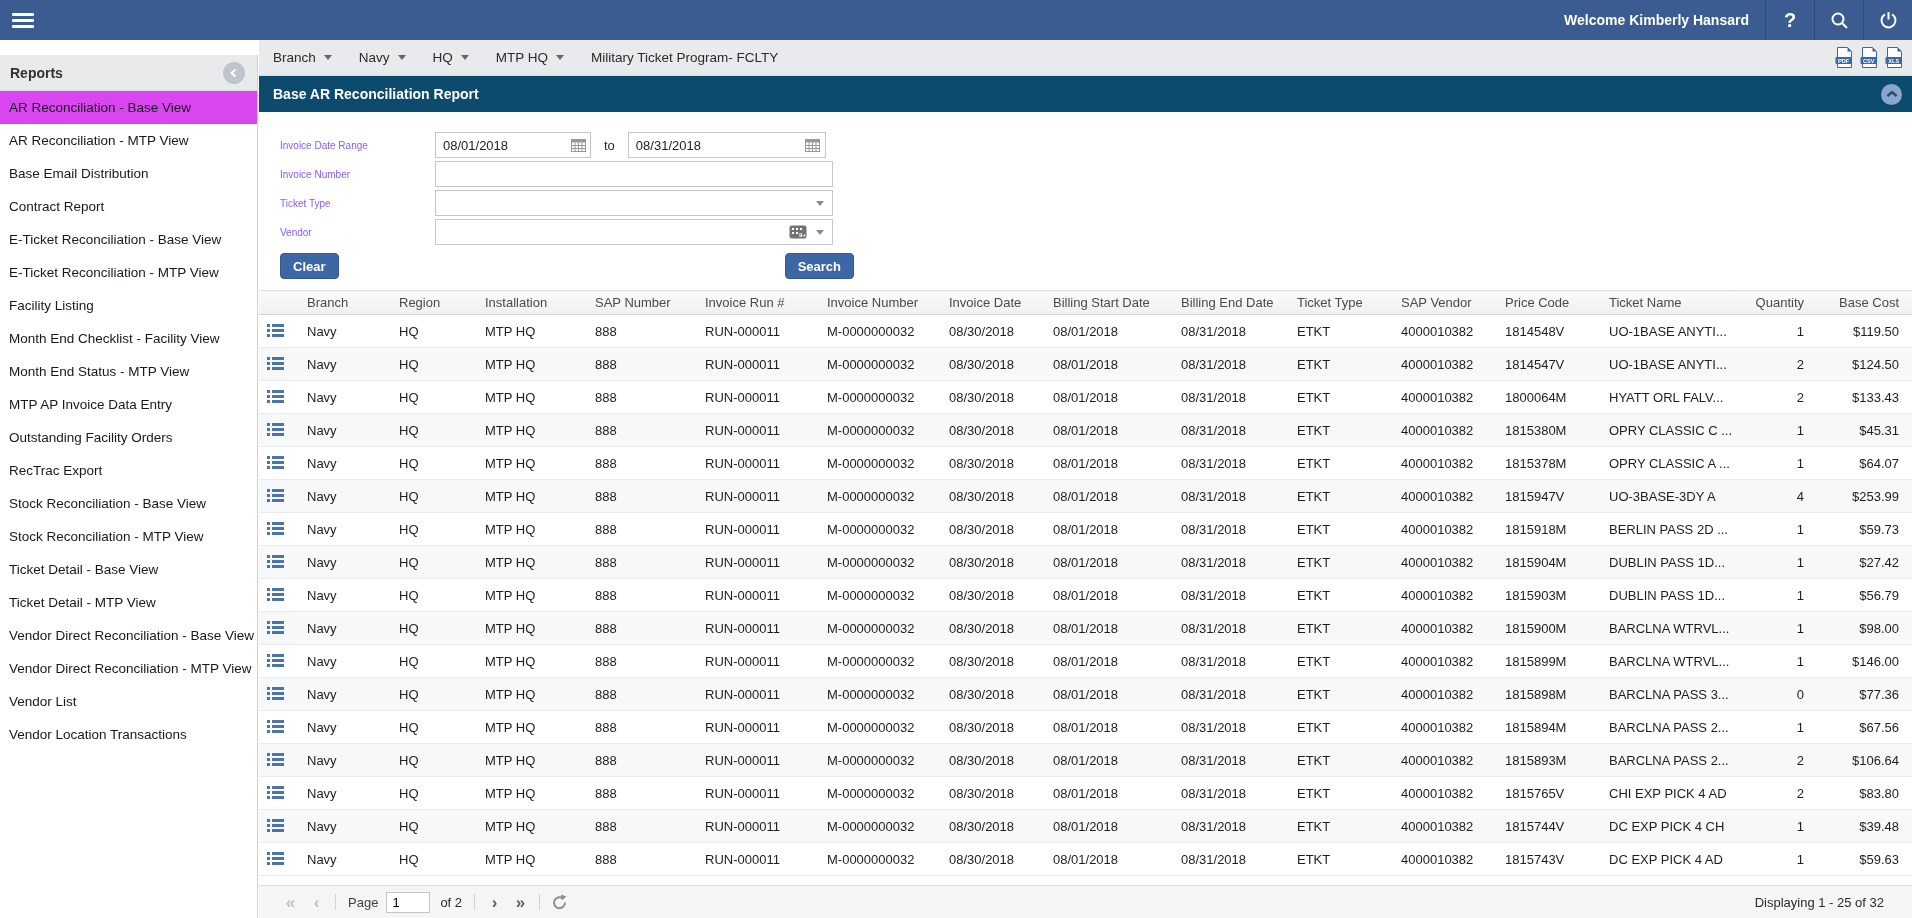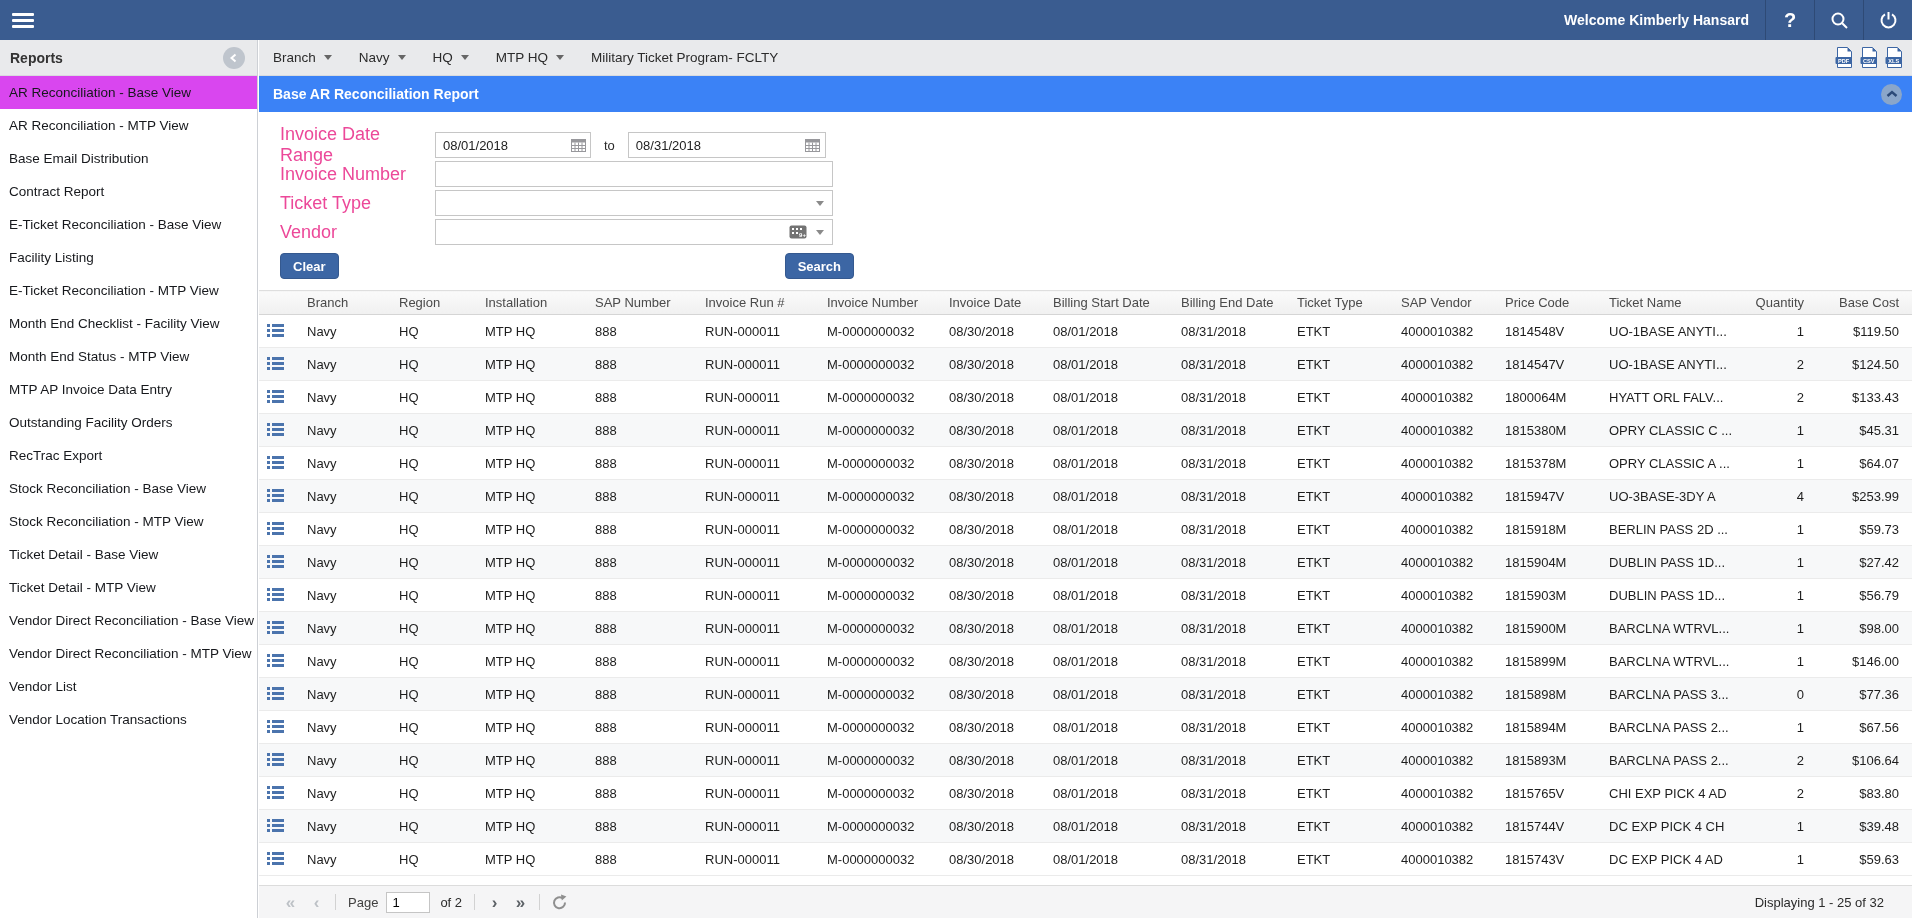--- a/index.html
+++ b/index.html
@@ -12,21 +12,21 @@
   .hamburger { width:22px; margin-left:12px; cursor:pointer; }
   .hamburger i { display:block; height:3px; background:#fff; margin:3px 0; border-radius:1px; }
   .topbar-right { margin-left:auto; display:flex; align-items:center; height:100%; }
   .welcome { color:#fff; font-size:14px; font-weight:bold; padding-right:16px; }
   .tb-sep { width:1px; height:100%; background:#2e4a75; }
   .tb-btn { width:48px; height:100%; display:flex; align-items:center; justify-content:center;
     color:#fff; cursor:pointer; }
   .help-glyph { font-size:20px; font-weight:bold; line-height:1; }
 
   
-  .sidebar { position:absolute; top:40px; left:0; width:258px; bottom:0; background:#fff;
+  .sidebar { position:absolute; top:55px; left:0; width:258px; bottom:0; background:#fff;
     border-right:1px solid #cdd0d5; }
   .side-head { height:36px; background:#e9eaec; border-bottom:1px solid #d9dbde;
     display:flex; align-items:center; }
   .side-title { font-weight:bold; font-size:14px; color:#333; padding-left:10px; }
   .collapse-circle { margin-left:auto; margin-right:12px; width:22px; height:22px; border-radius:50%;
     background:#bfc5cd; display:flex; align-items:center; justify-content:center; cursor:pointer; }
   .side-item { height:33px; line-height:33px; padding-left:9px; font-size:13.5px; color:#16181c;
     cursor:pointer; white-space:nowrap; }
   .side-item.selected { background:#d946ef; }
 
@@ -35,29 +35,29 @@
   .crumbbar { height:36px; background:#e9eaec; border-bottom:1px solid #d9dbde;
     display:flex; align-items:center; padding-left:14px; }
   .crumb-btn { display:flex; align-items:center; margin-right:27px; cursor:pointer; }
   .crumb-label { font-size:13.5px; color:#2b2b2b; }
   .caret { width:0; height:0; border-left:4px solid transparent; border-right:4px solid transparent;
     border-top:5px solid #666; margin-left:8px; }
   .program-label { font-size:13.5px; color:#2b2b2b; }
   .export-icons { margin-left:auto; display:flex; gap:6px; padding-right:8px; }
   .export-icons span { cursor:pointer; display:flex; }
 
-  .panel-head { height:36px; background:#3b82f6; display:flex; align-items:center; }
+  .panel-head { height:36px; background:#0c4a6e; display:flex; align-items:center; }
   .panel-title { color:#fff; font-weight:bold; font-size:14px; padding-left:14px; }
   .panel-collapse { margin-left:auto; margin-right:10px; width:21px; height:21px; border-radius:50%;
     background:#8aa6ca; display:flex; align-items:center; justify-content:center; cursor:pointer; }
 
   
   .form { padding:20px 0 0 21px; }
   .frow { display:flex; align-items:center; height:26px; margin-bottom:3px; }
-  .flabel { width:155px; font-size:18px; color:#ec4899; }
+  .flabel { width:155px; font-size:10px; color:#8b5cf6; }
   .field { position:relative; height:26px; border:1px solid #c6c6c6; background:#fff;
     display:flex; align-items:center; }
   .date1 { width:156px; }  .date2 { width:198px; }  .wide { width:398px; }
   .to-word { margin:0 13px 0 13px; font-size:13px; color:#2b2b2b; }
   .fvalue { flex:1; font-size:13px; color:#222; padding-left:7px; border:none; outline:none;
     height:100%; font-family:inherit; background:transparent; min-width:0; }
   .trigger { width:24px; height:100%; display:flex; align-items:center; justify-content:center;
     cursor:pointer; flex:none; }
   .trigger.narrow { width:20px; }
   .btn-row { display:flex; width:574px; margin-top:8px; }
@@ -132,22 +132,22 @@
           <polyline points="6.5,1.5 2.5,5 6.5,8.5"></polyline>
         </svg>
     </div>
   </div>
   <div id="report-list">
       <div class="side-item selected">AR Reconciliation - Base View</div>
       <div class="side-item">AR Reconciliation - MTP View</div>
       <div class="side-item">Base Email Distribution</div>
       <div class="side-item">Contract Report</div>
       <div class="side-item">E-Ticket Reconciliation - Base View</div>
+      <div class="side-item">E-Ticket Reconciliation - MTP View</div>
       <div class="side-item">Facility Listing</div>
-      <div class="side-item">E-Ticket Reconciliation - MTP View</div>
       <div class="side-item">Month End Checklist - Facility View</div>
       <div class="side-item">Month End Status - MTP View</div>
       <div class="side-item">MTP AP Invoice Data Entry</div>
       <div class="side-item">Outstanding Facility Orders</div>
       <div class="side-item">RecTrac Export</div>
       <div class="side-item">Stock Reconciliation - Base View</div>
       <div class="side-item">Stock Reconciliation - MTP View</div>
       <div class="side-item">Ticket Detail - Base View</div>
       <div class="side-item">Ticket Detail - MTP View</div>
       <div class="side-item">Vendor Direct Reconciliation - Base View</div>

